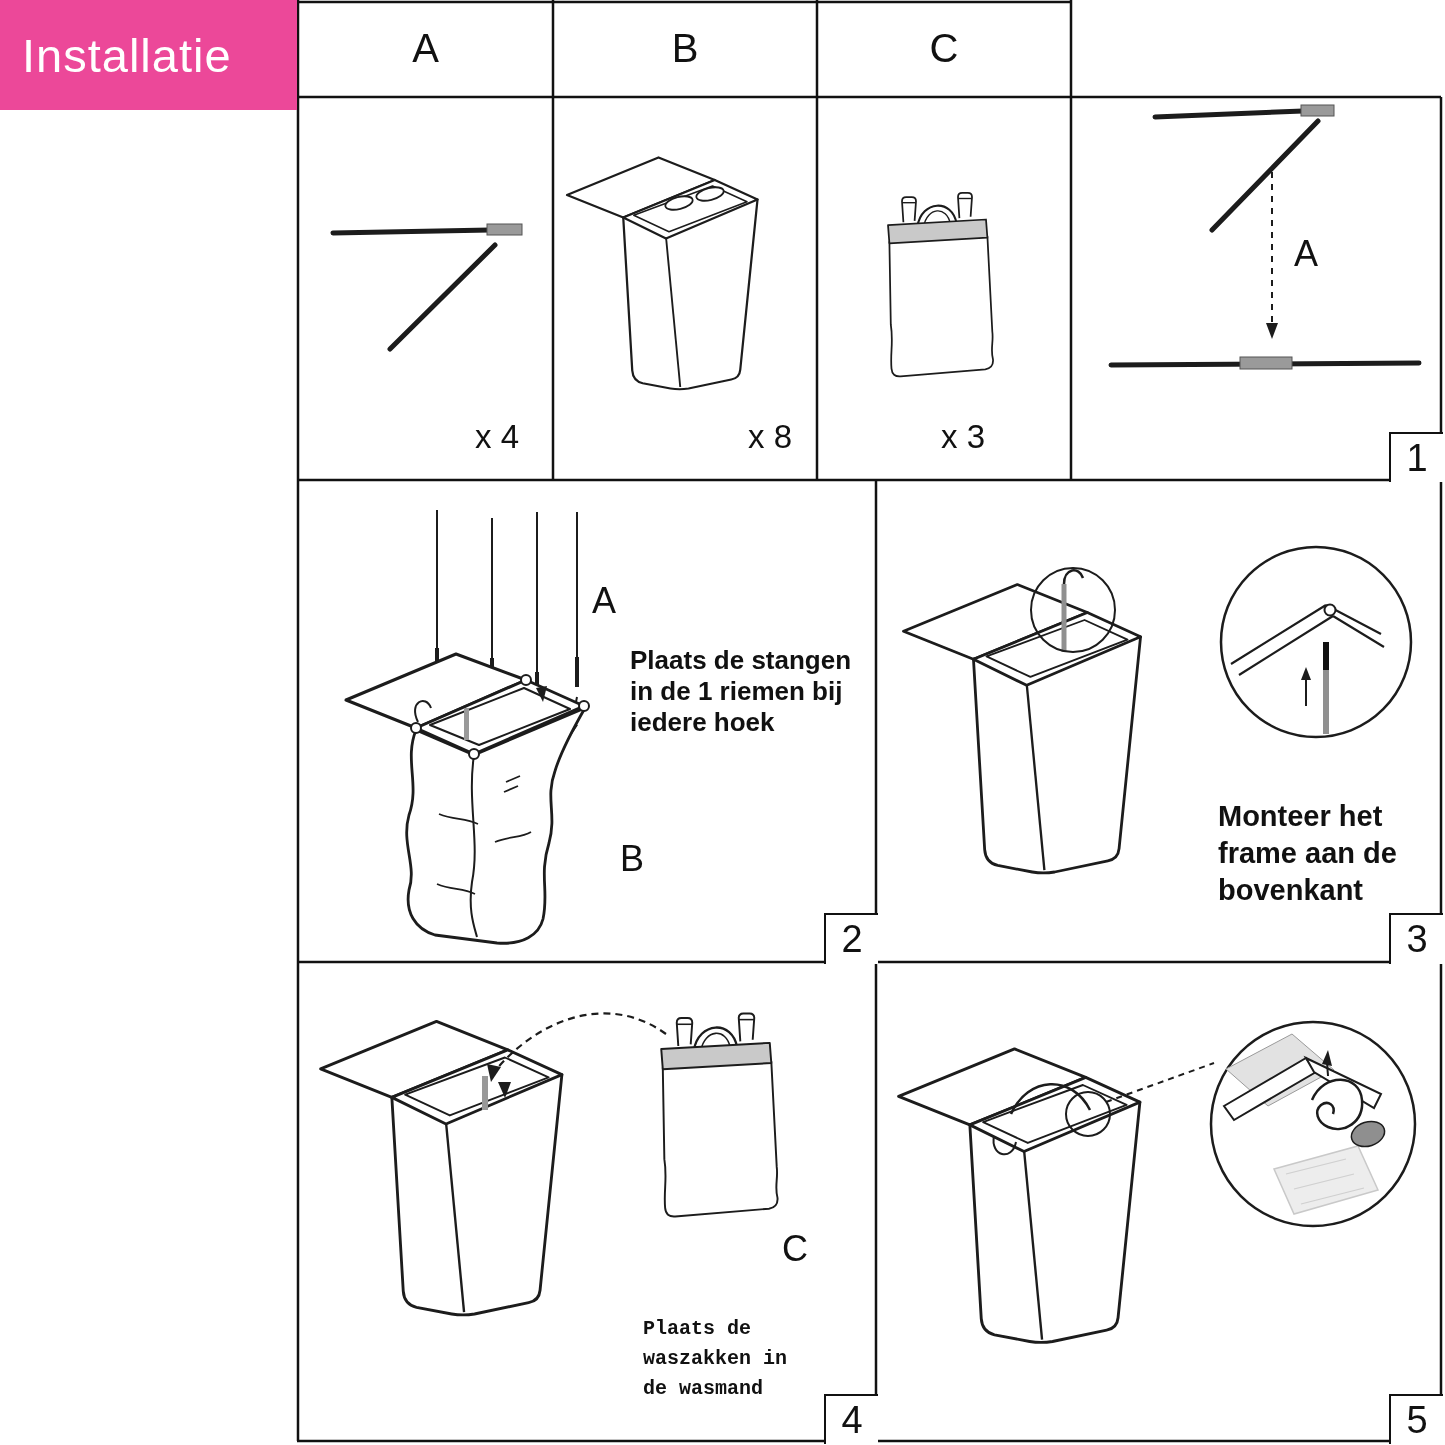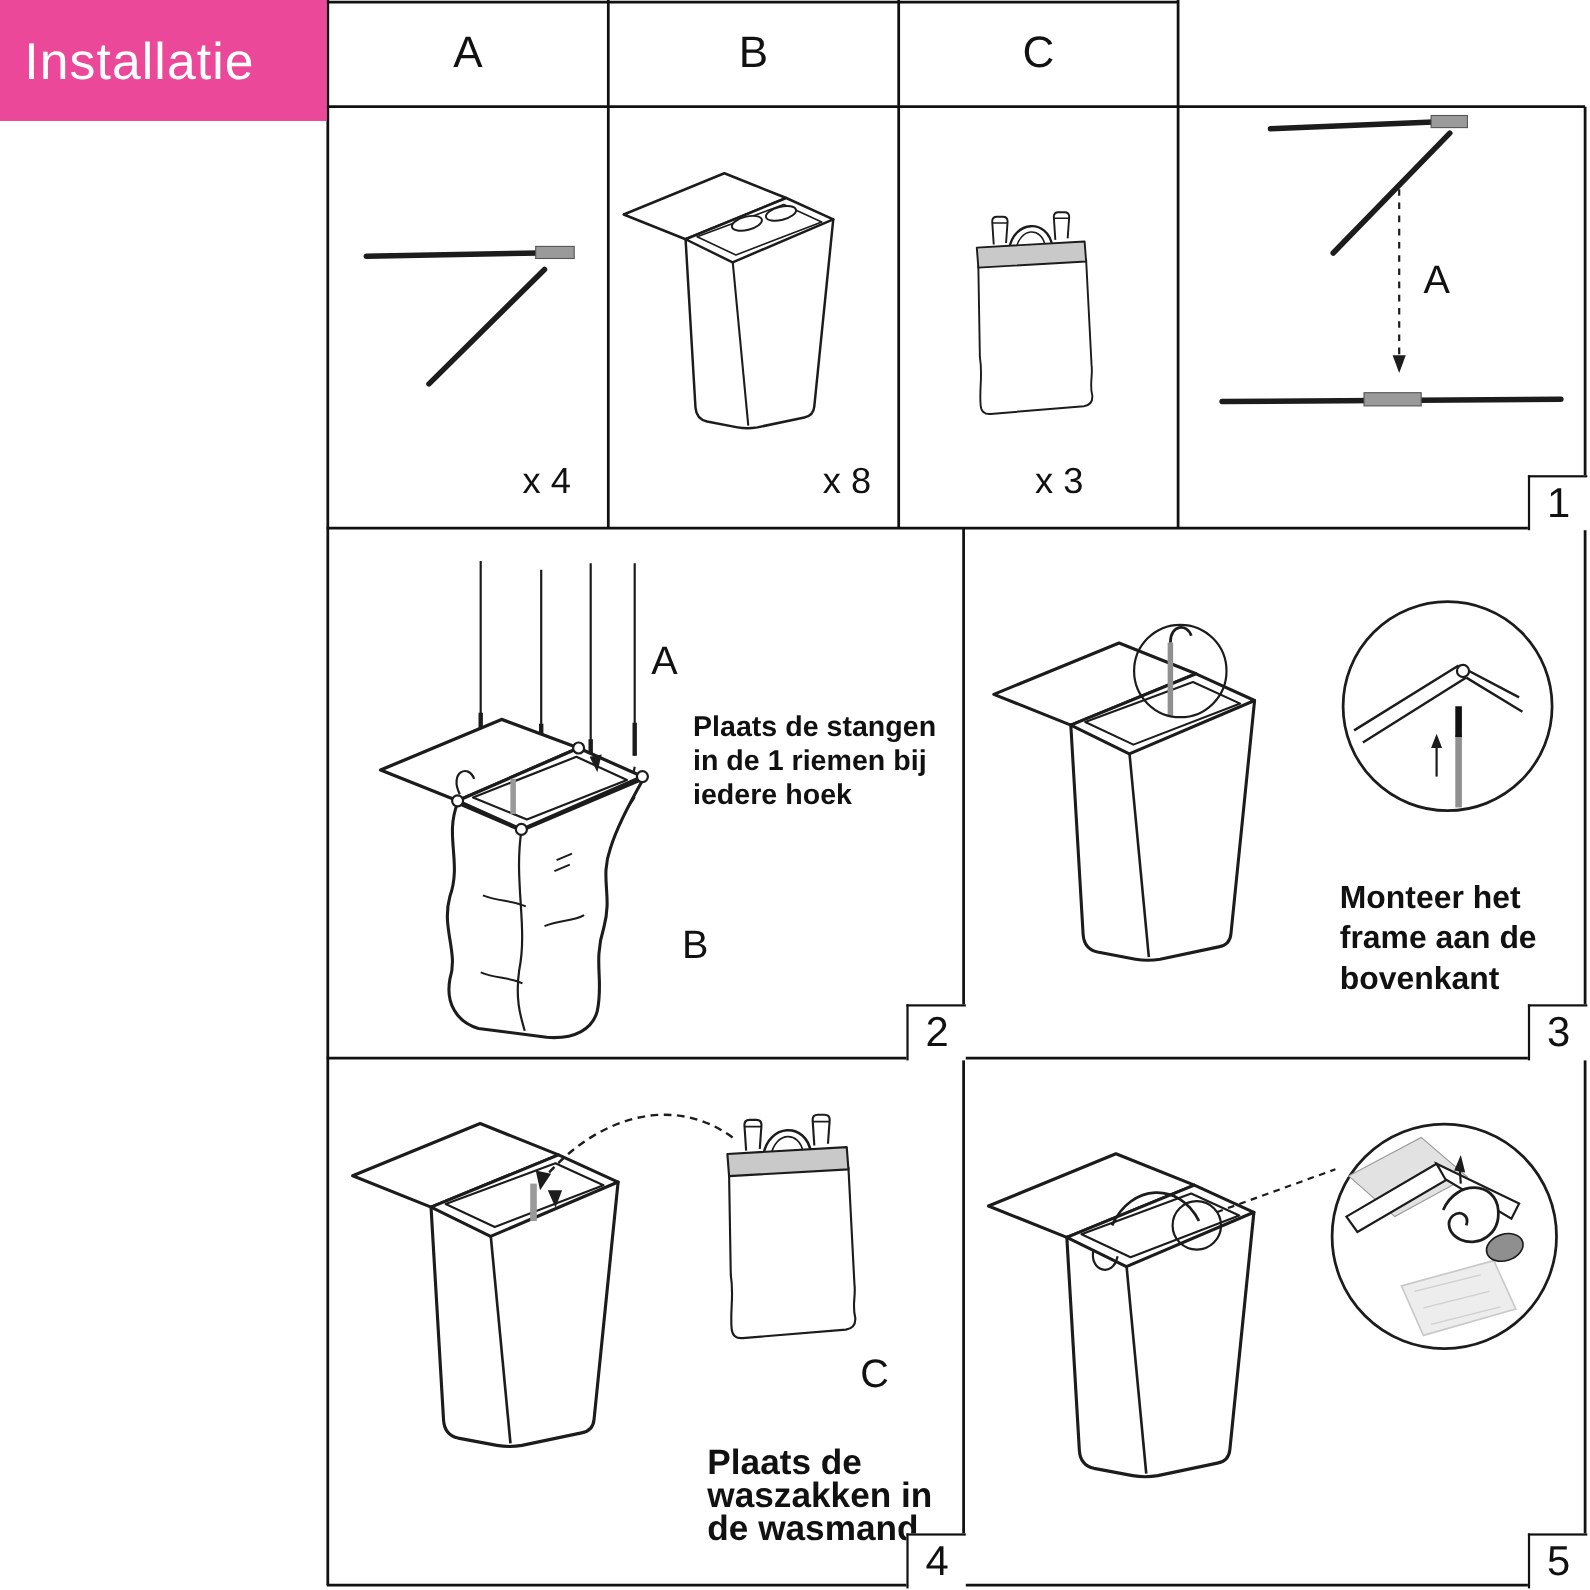--- a/index.html
+++ b/index.html
@@ -7,21 +7,21 @@
   .page{position:relative;width:1445px;height:1445px;background:#fff;overflow:hidden;}
   .abs{position:absolute;}
   .banner{left:0;top:0;width:297px;height:110px;background:#ec4899;display:flex;align-items:center;}
   .banner span{color:#fff;font-size:47px;padding-left:22px;letter-spacing:1px;}
   .col-letter{top:0;height:97px;display:flex;align-items:center;justify-content:center;font-size:40px;}
   .count{font-size:33px;transform:translate(-50%,-50%);white-space:nowrap;}
   .caption{font-weight:700;white-space:pre-line;}
   .cap1{left:1105px;top:396px;font-size:25px;line-height:28px;}
   .cap2{left:630px;top:645px;font-size:26px;line-height:31px;}
   .cap3{left:1218px;top:798px;font-size:29px;line-height:37px;}
-  .cap4{left:643px;top:1314px;font-size:32px;line-height:30px;}
+  .cap4{left:643px;top:1314px;font-size:20px;line-height:30px;font-family:Liberation Mono, monospace;}
   .cap5{left:1218px;top:1262px;font-size:26px;line-height:31px;}
   .plabel{font-size:36px;}
   .numbox{width:52px;height:48px;border-left:2.5px solid #111;border-top:2.5px solid #111;
           display:flex;align-items:center;justify-content:center;font-size:38px;background:#fff;}
   svg{display:block;}
 </style>
 </head>
 <body>
 
 <div class="page">

